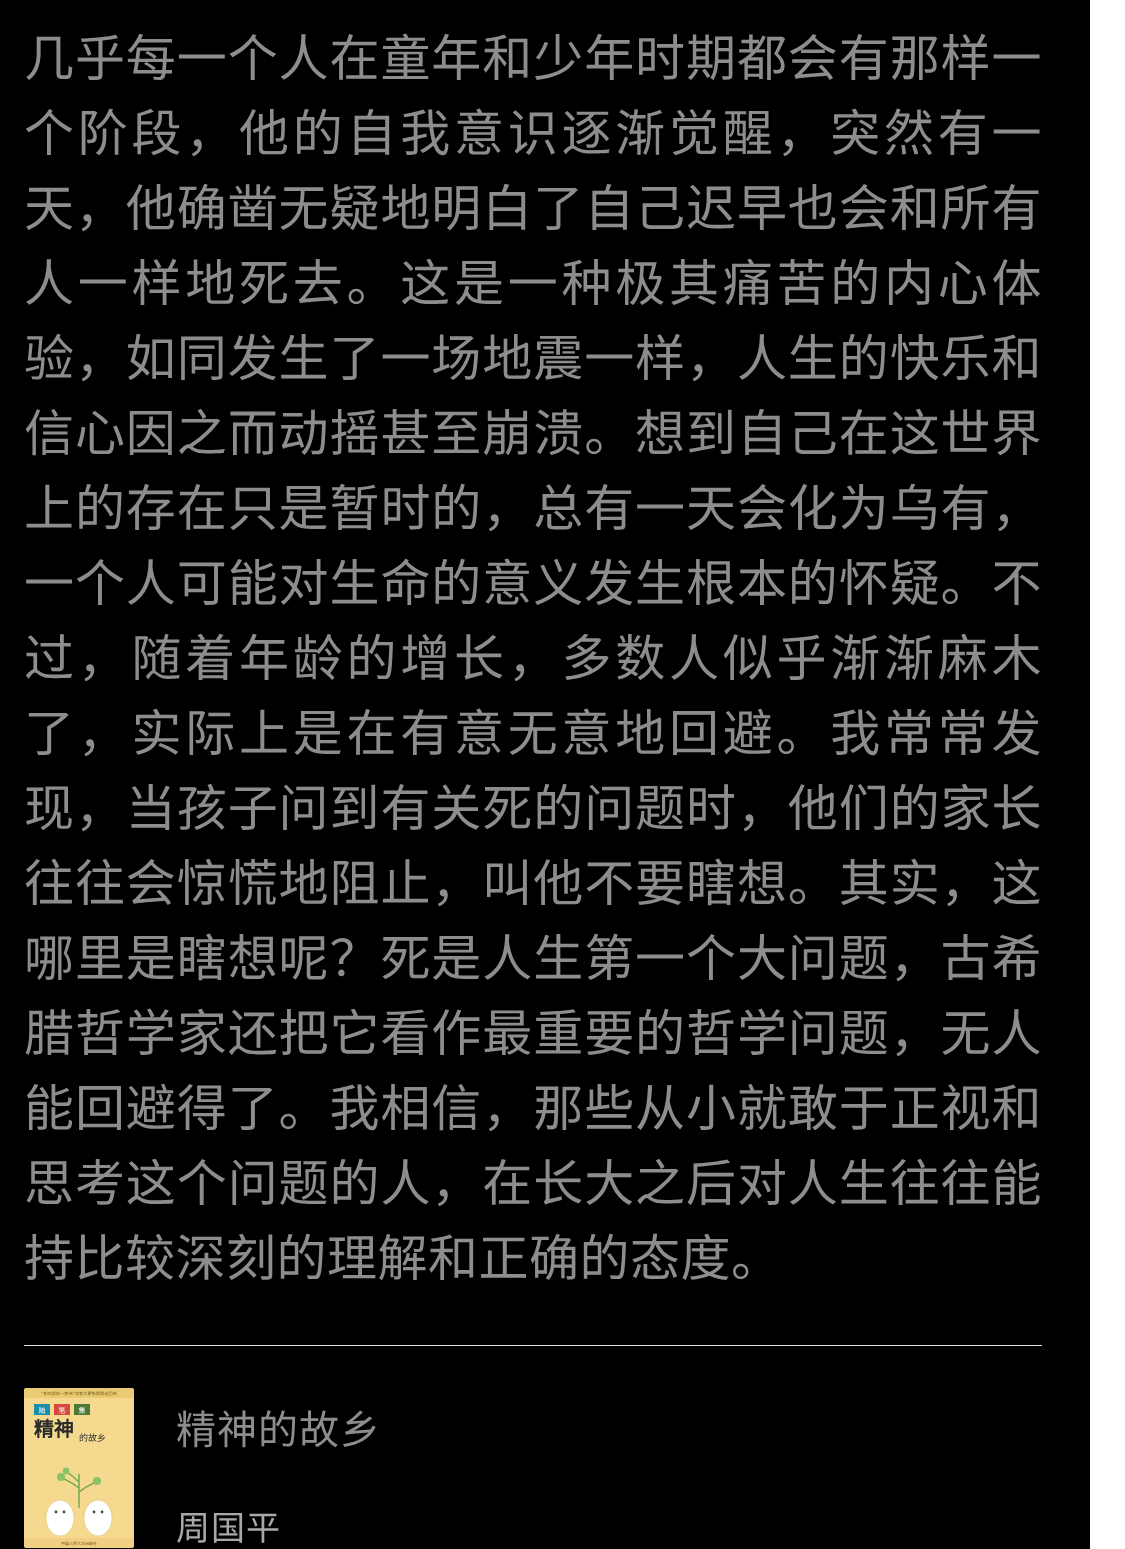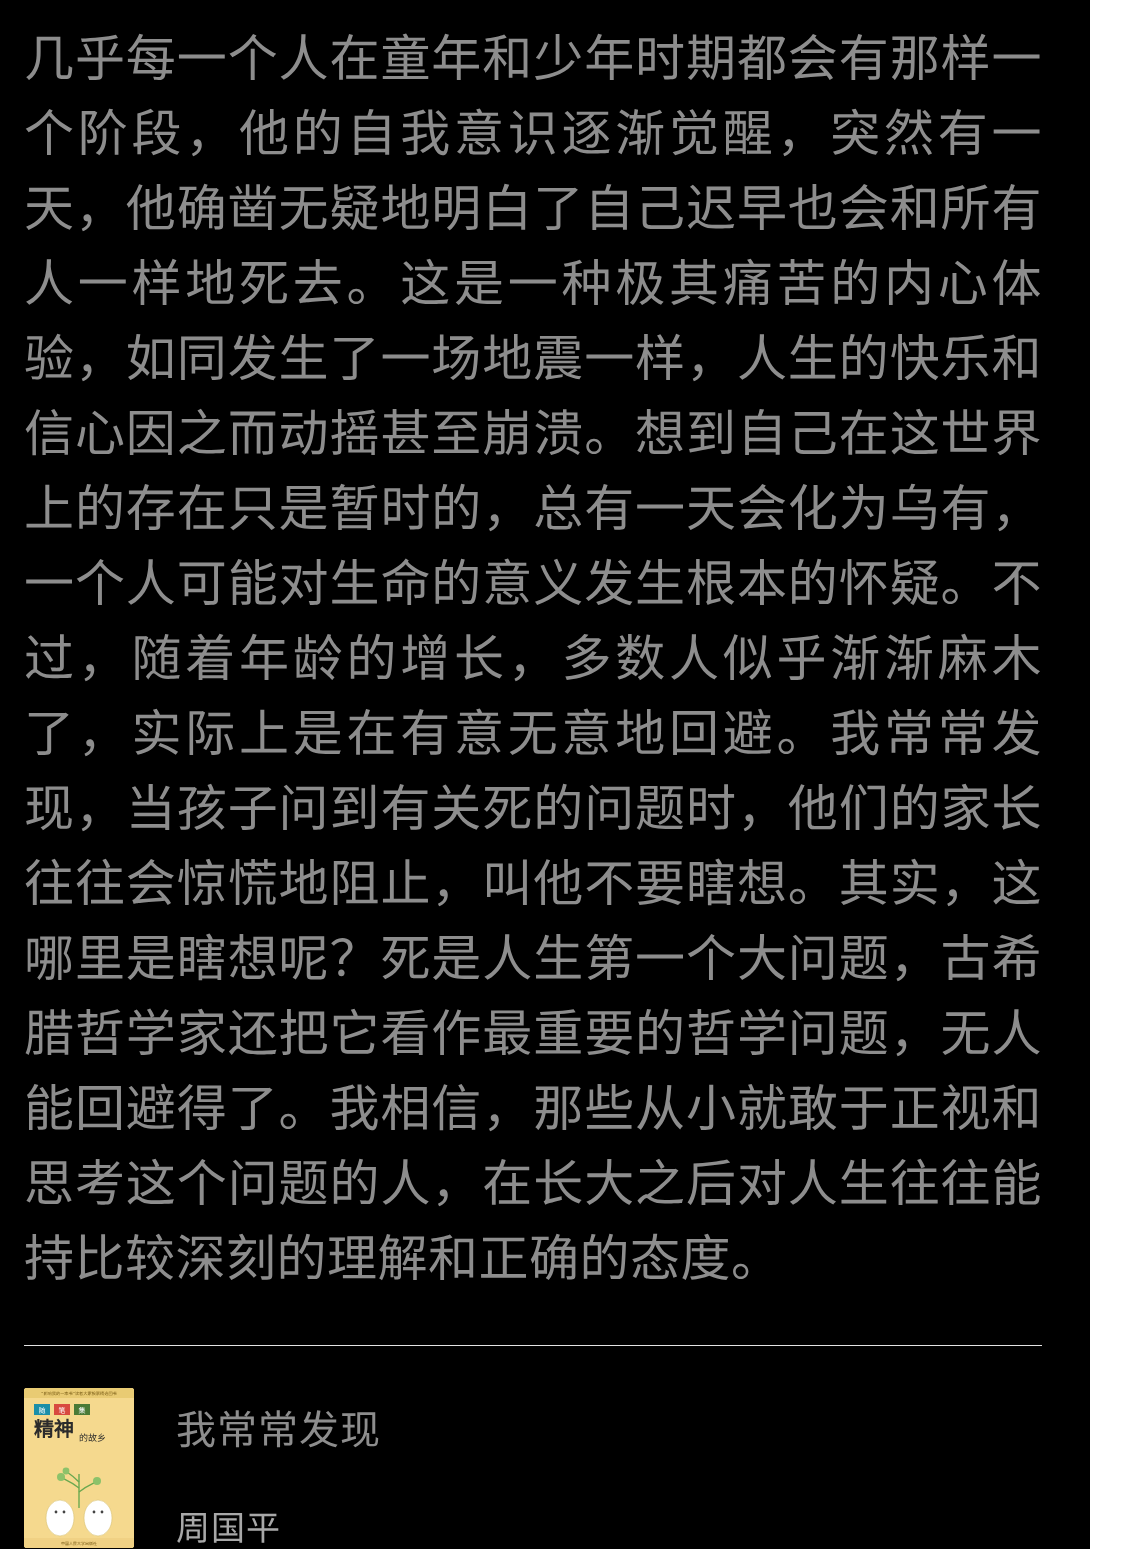--- a/index.html
+++ b/index.html
@@ -113,18 +113,18 @@
         <circle cx="32" cy="124" r="1.4" fill="#444"></circle>
         <circle cx="40" cy="124" r="1.4" fill="#444"></circle>
         <circle cx="70" cy="124" r="1.4" fill="#444"></circle>
         <circle cx="78" cy="124" r="1.4" fill="#444"></circle>
         <rect x="0" y="150" width="110" height="10" fill="#f0d184"></rect>
         <text x="55" y="157" font-size="4" fill="#7a5d16" text-anchor="middle" font-family="DejaVu Sans, sans-serif">中国人民大学出版社</text>
       </svg>
     </div>
 
     <div class="source-text">
-      <div class="book-title">我常常发现</div>
+      <div class="book-title">精神的故乡</div>
       <div class="book-author">周国平</div>
     </div>
 
   </div>
 </div>
 
 </body></html>

